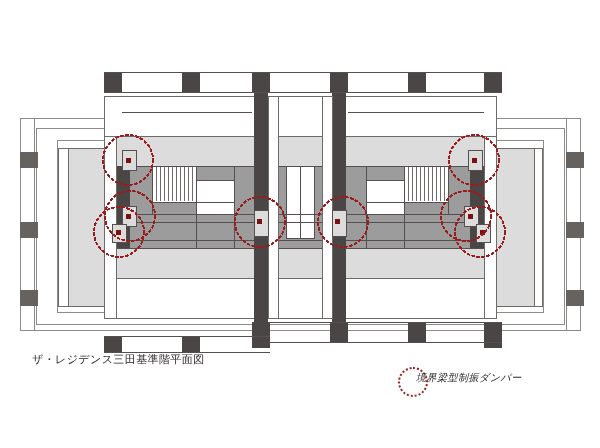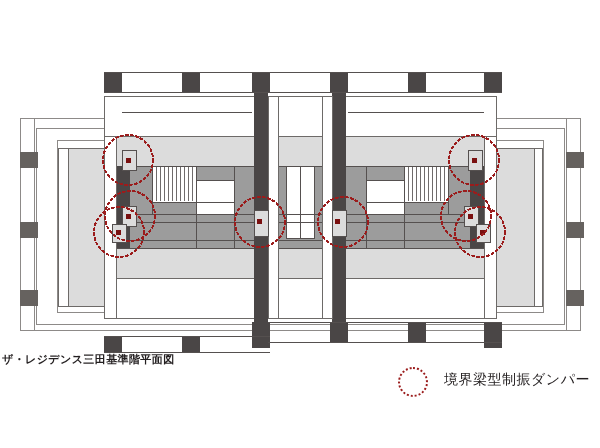--- a/index.html
+++ b/index.html
@@ -1,24 +1,24 @@
 <!DOCTYPE html>
 <html><head>
 <meta charset="utf-8">
 <style>
   html,body{margin:0;padding:0;background:#ffffff;}
   body{width:600px;height:448px;position:relative;overflow:hidden;
        font-family:"Liberation Sans","DejaVu Sans",sans-serif;}
 
   #plan{position:absolute;left:0;top:0;width:600px;height:448px;}
 
-  .caption{position:absolute;left:2px;top:352px;font-size:11px;color:#231f20;
-           letter-spacing:0.4px;white-space:nowrap;font-weight:bold;}
-  .legend{position:absolute;left:444px;top:371px;font-size:14px;color:#231f20;
-          letter-spacing:0.5px;white-space:nowrap;}
+  .caption{position:absolute;left:32px;top:352px;font-size:11px;color:#231f20;
+           letter-spacing:0.4px;white-space:nowrap;}
+  .legend{position:absolute;left:416px;top:371px;font-size:10px;color:#231f20;
+          letter-spacing:0.5px;white-space:nowrap;font-style:italic;}
   .legend-ring{position:absolute;left:398px;top:367px;width:30px;height:30px;
                border-radius:50%;border:2px dotted #9b1c1c;box-sizing:border-box;}
 </style>
 </head>
 <body>
 
 <svg id="plan" viewBox="0 0 600 448" width="600" height="448" xmlns="http://www.w3.org/2000/svg" shape-rendering="crispEdges">
 
   <g fill="none" stroke="#8d8a88" stroke-width="1">
     <rect x="20" y="118" width="560" height="212"></rect>

